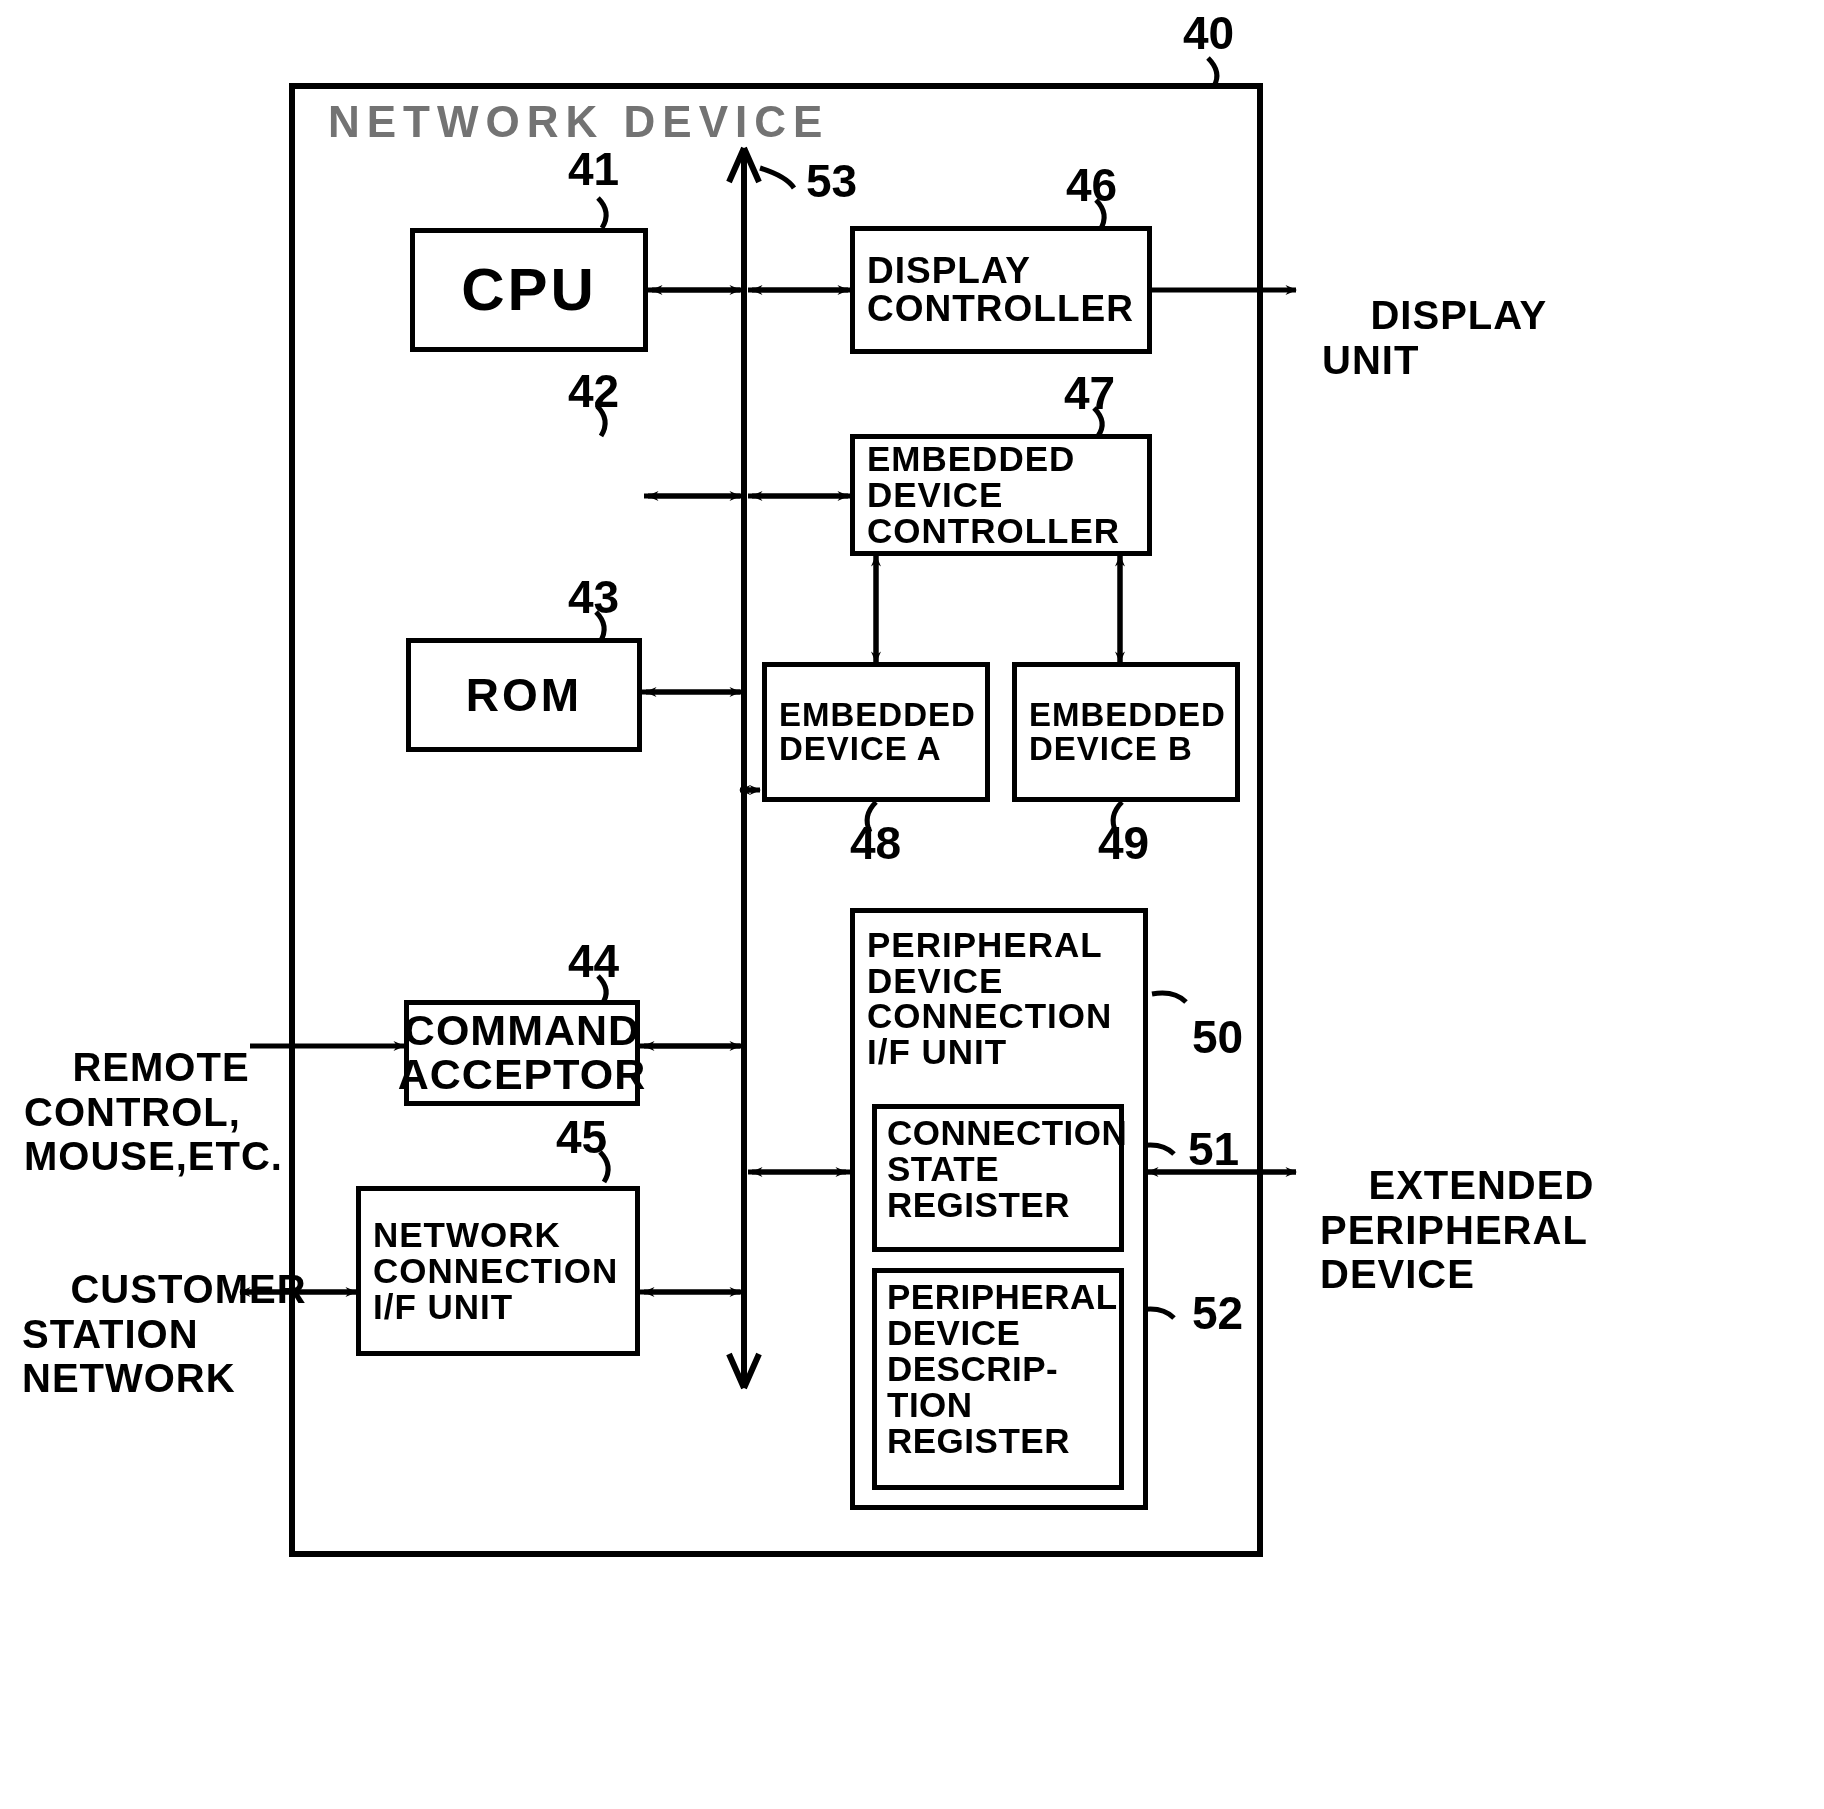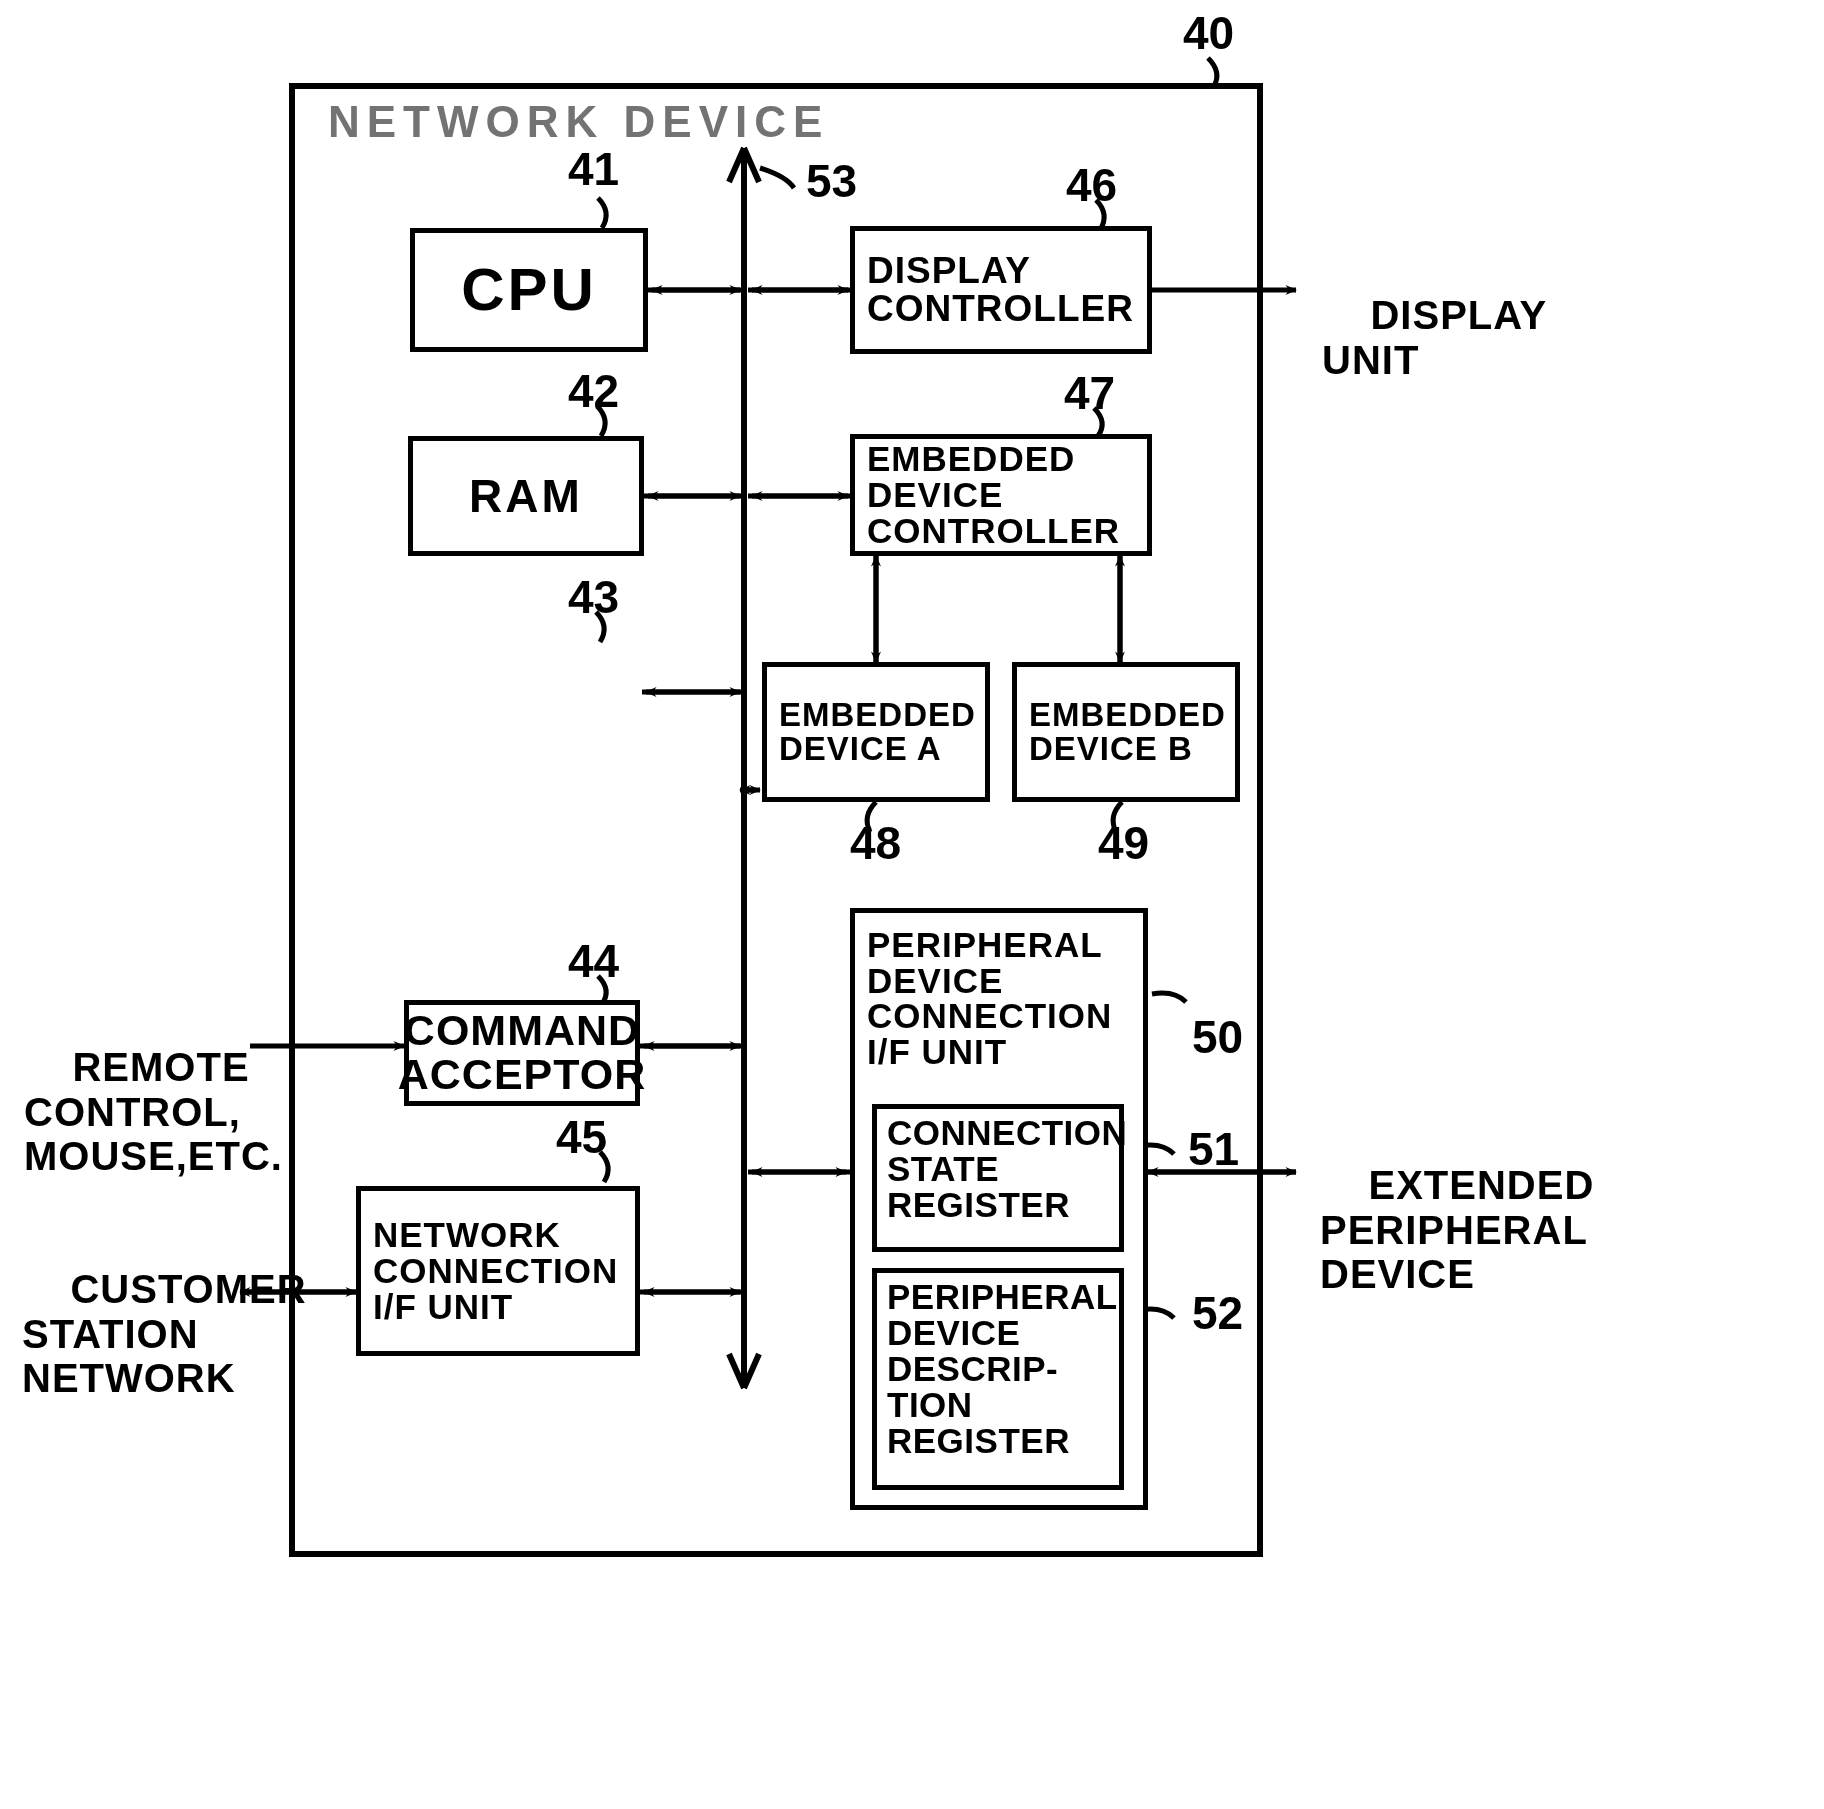--- a/index.html
+++ b/index.html
@@ -121,24 +121,24 @@
   <div class="ref" style="left:1098px; top:820px;">49</div>
   <div class="ref" style="left:1192px; top:978px;margin-top:36px;">50</div>
   <div class="ref" style="left:1188px; top:1126px;">51</div>
   <div class="ref" style="left:1192px; top:1290px;">52</div>
   <div class="ref" style="left:806px; top:158px;">53</div>
 
   <div class="box" style="left:410px; top:228px; width:238px; height:124px;">
     <span class="lbl" style="font-size:60px;letter-spacing:3px;">CPU</span>
   </div>
 
-  <div class="box" style="left:408px; top:436px; width:236px; height:120px;">
-    <span class="lbl" style="font-size:46px;letter-spacing:3px;">RAM</span>
-  </div>
-
+
+  <div class="box" style="left:406px; top:638px; width:236px; height:114px;">
+    <span class="lbl" style="font-size:46px;letter-spacing:3px;">ROM</span>
+  </div>
 
   <div class="box" style="left:404px; top:1000px; width:236px; height:106px;">
     <span class="lbl" style="font-size:43px;white-space:pre-line;">COMMAND
 ACCEPTOR</span>
   </div>
 
   <div class="box lft" style="left:356px; top:1186px; width:284px; height:170px;">
     <span class="lbl" style="font-size:35px;white-space:pre-line;">NETWORK
 CONNECTION
 I/F UNIT</span>

